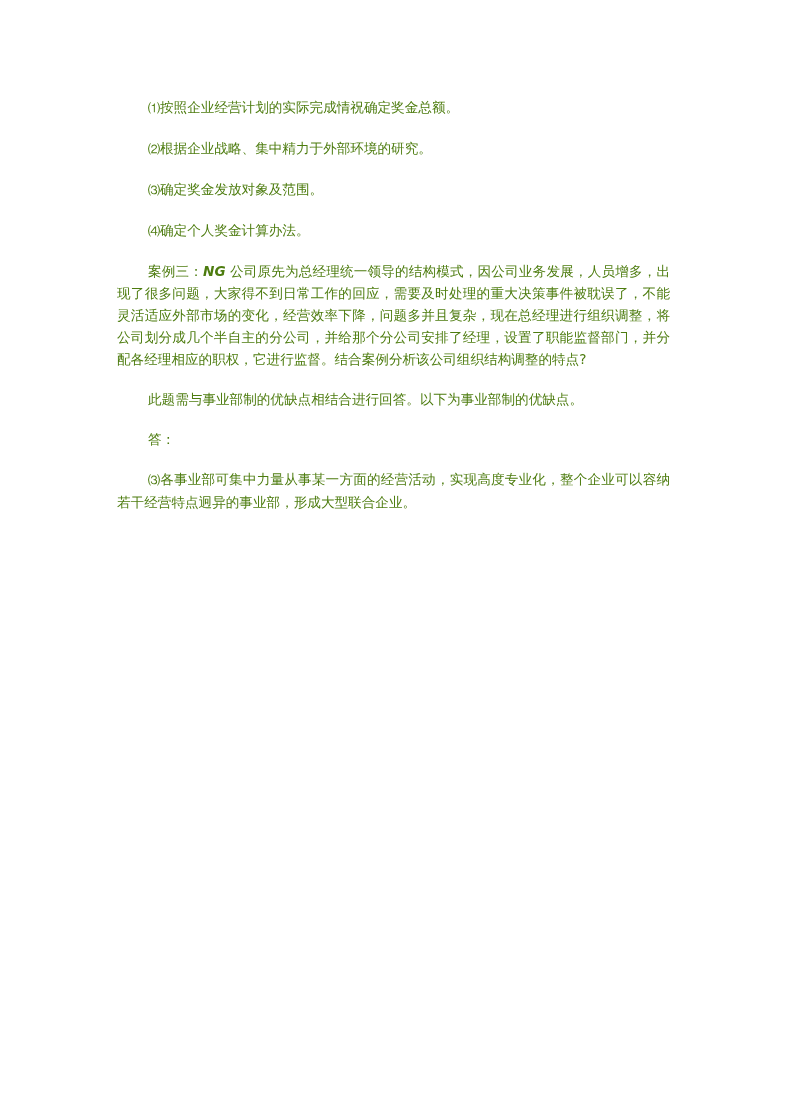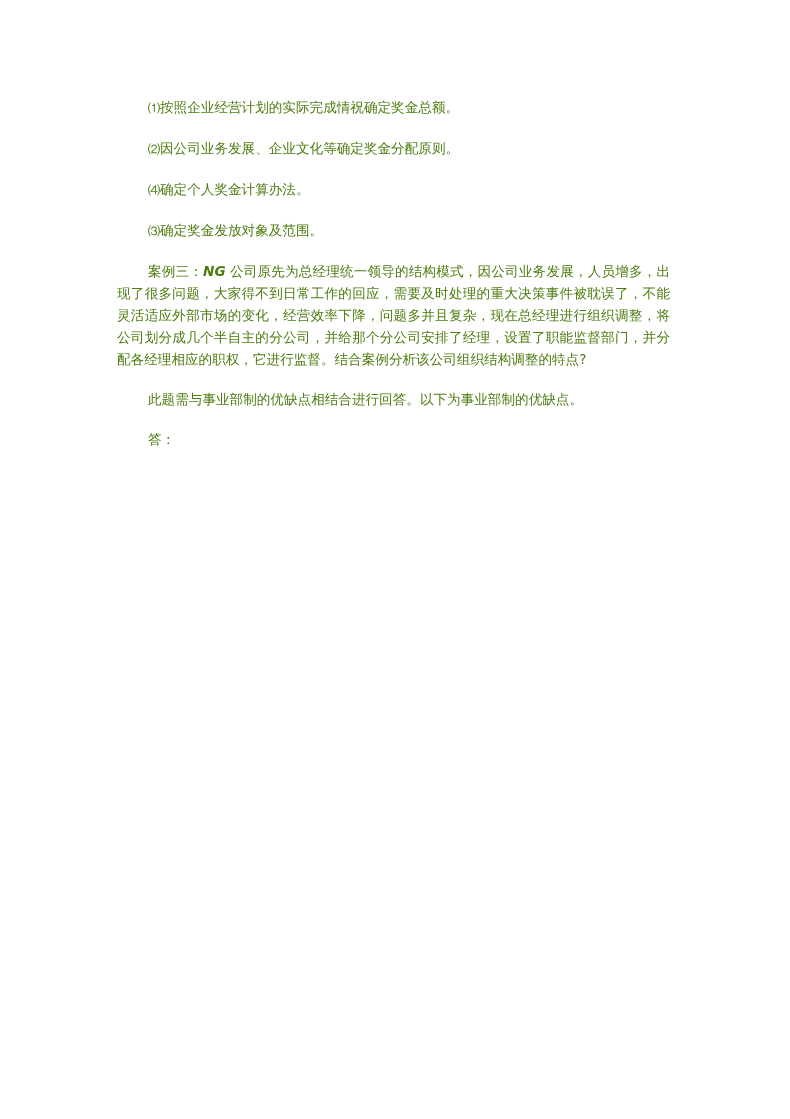--- a/index.html
+++ b/index.html
@@ -13,24 +13,25 @@
     .p { margin: 0 0 18px 0; text-indent: 31px; }
     .p.list { }
     .num { font-family: "Liberation Sans", sans-serif; font-size: 12px; }
     .bold { font-weight: bold; font-style: italic; }
   </style>
 </head>
 <body>
 
 <div class="page">
   <p class="p list"><span class="num">⑴</span><span>按照企业经营计划的实际完成情祝确定奖金总额。</span></p>
-  <p class="p list"><span class="num">⑵</span><span>因公司业务发展、企业文化等确定奖金分配原则。</span></p>
+  <p class="p list"><span class="num">⑵</span><span>根据企业战略、集中精力于外部环境的研究。</span></p>
+  <p class="p list"><span class="num">⑶</span><span>确定奖金发放对象及范围。</span></p>
   <p class="p list"><span class="num">⑷</span><span>确定个人奖金计算办法。</span></p>
-  <p class="p list"><span class="num">⑶</span><span>确定奖金发放对象及范围。</span></p>
 
   <p class="p"><span>案例三：</span><span class="bold">NG</span> <span>公司原先为总经理统一领导的结构模式，因公司业务发展，人员增多，出现了很多问题，大家得不到日常工作的回应，需要及时处理的重大决策事件被耽误了，不能灵活适应外部市场的变化，经营效率下降，问题多并且复杂，现在总经理进行组织调整，将公司划分成几个半自主的分公司，并给那个分公司安排了经理，设置了职能监督部门，并分配各经理相应的职权，它进行监督。结合案例分析该公司组织结构调整的特点?</span></p>
 
   <p class="p">此题需与事业部制的优缺点相结合进行回答。以下为事业部制的优缺点。</p>
 
   <p class="p">答：</p>
 
+  <p class="p list"><span class="num">⑶</span><span>各事业部可集中力量从事某一方面的经营活动，实现高度专业化，整个企业可以容纳若干经营特点迥异的事业部，形成大型联合企业。</span></p>
 
 </div>
 
 </body></html>

